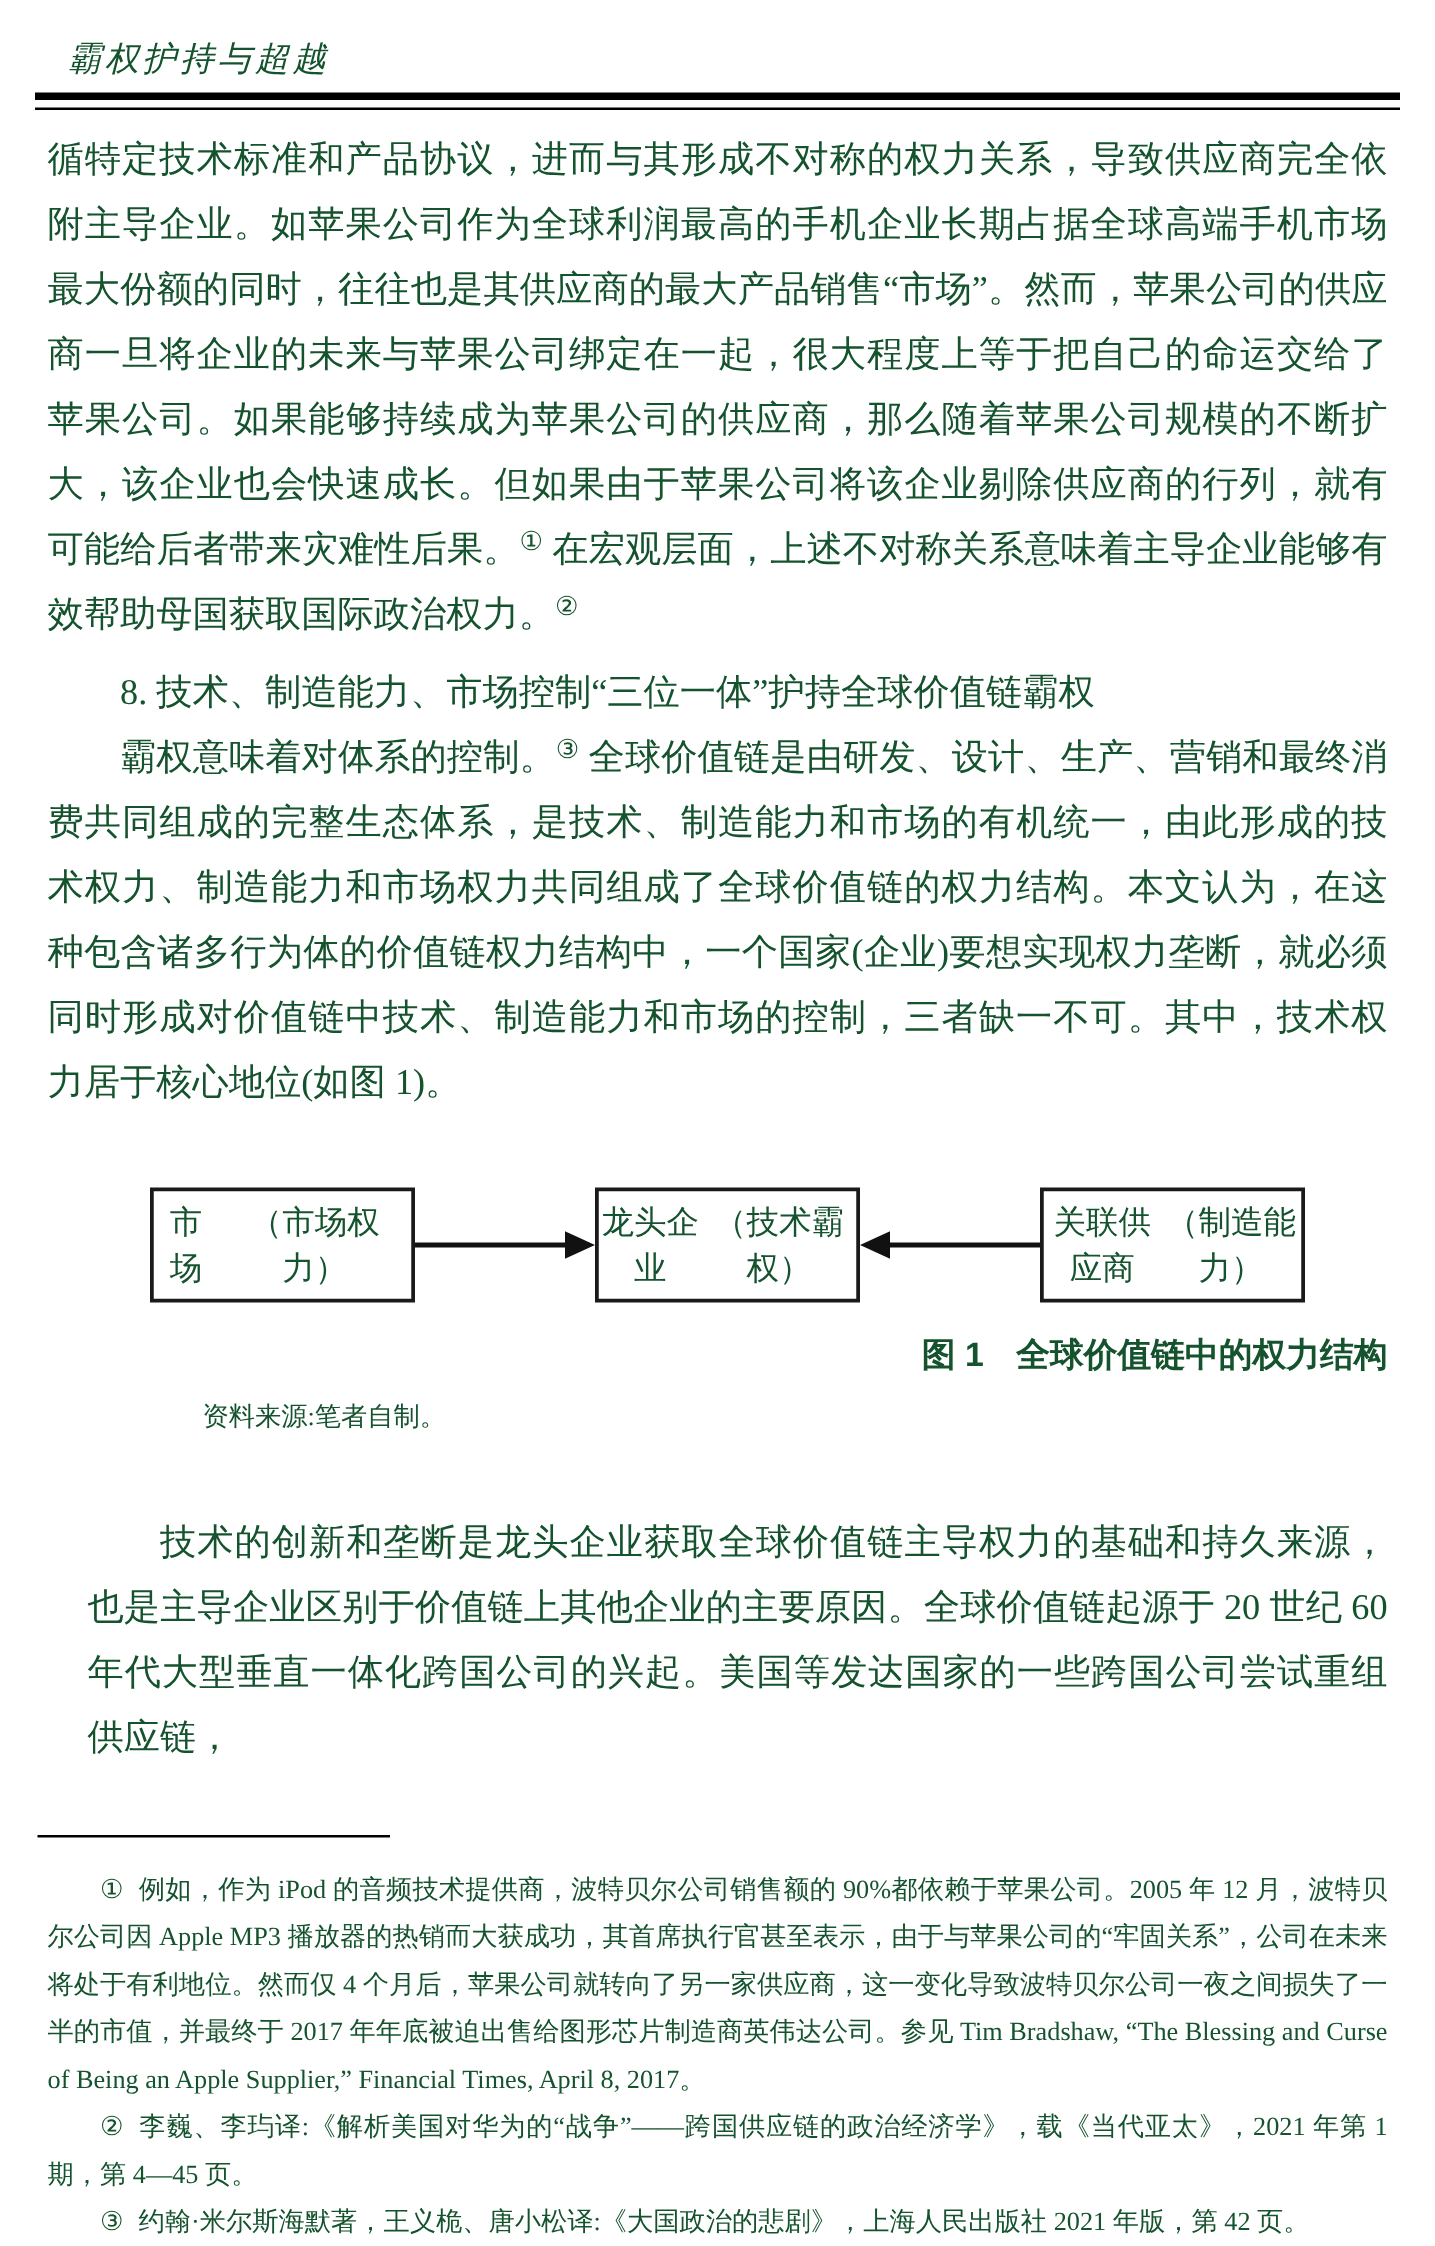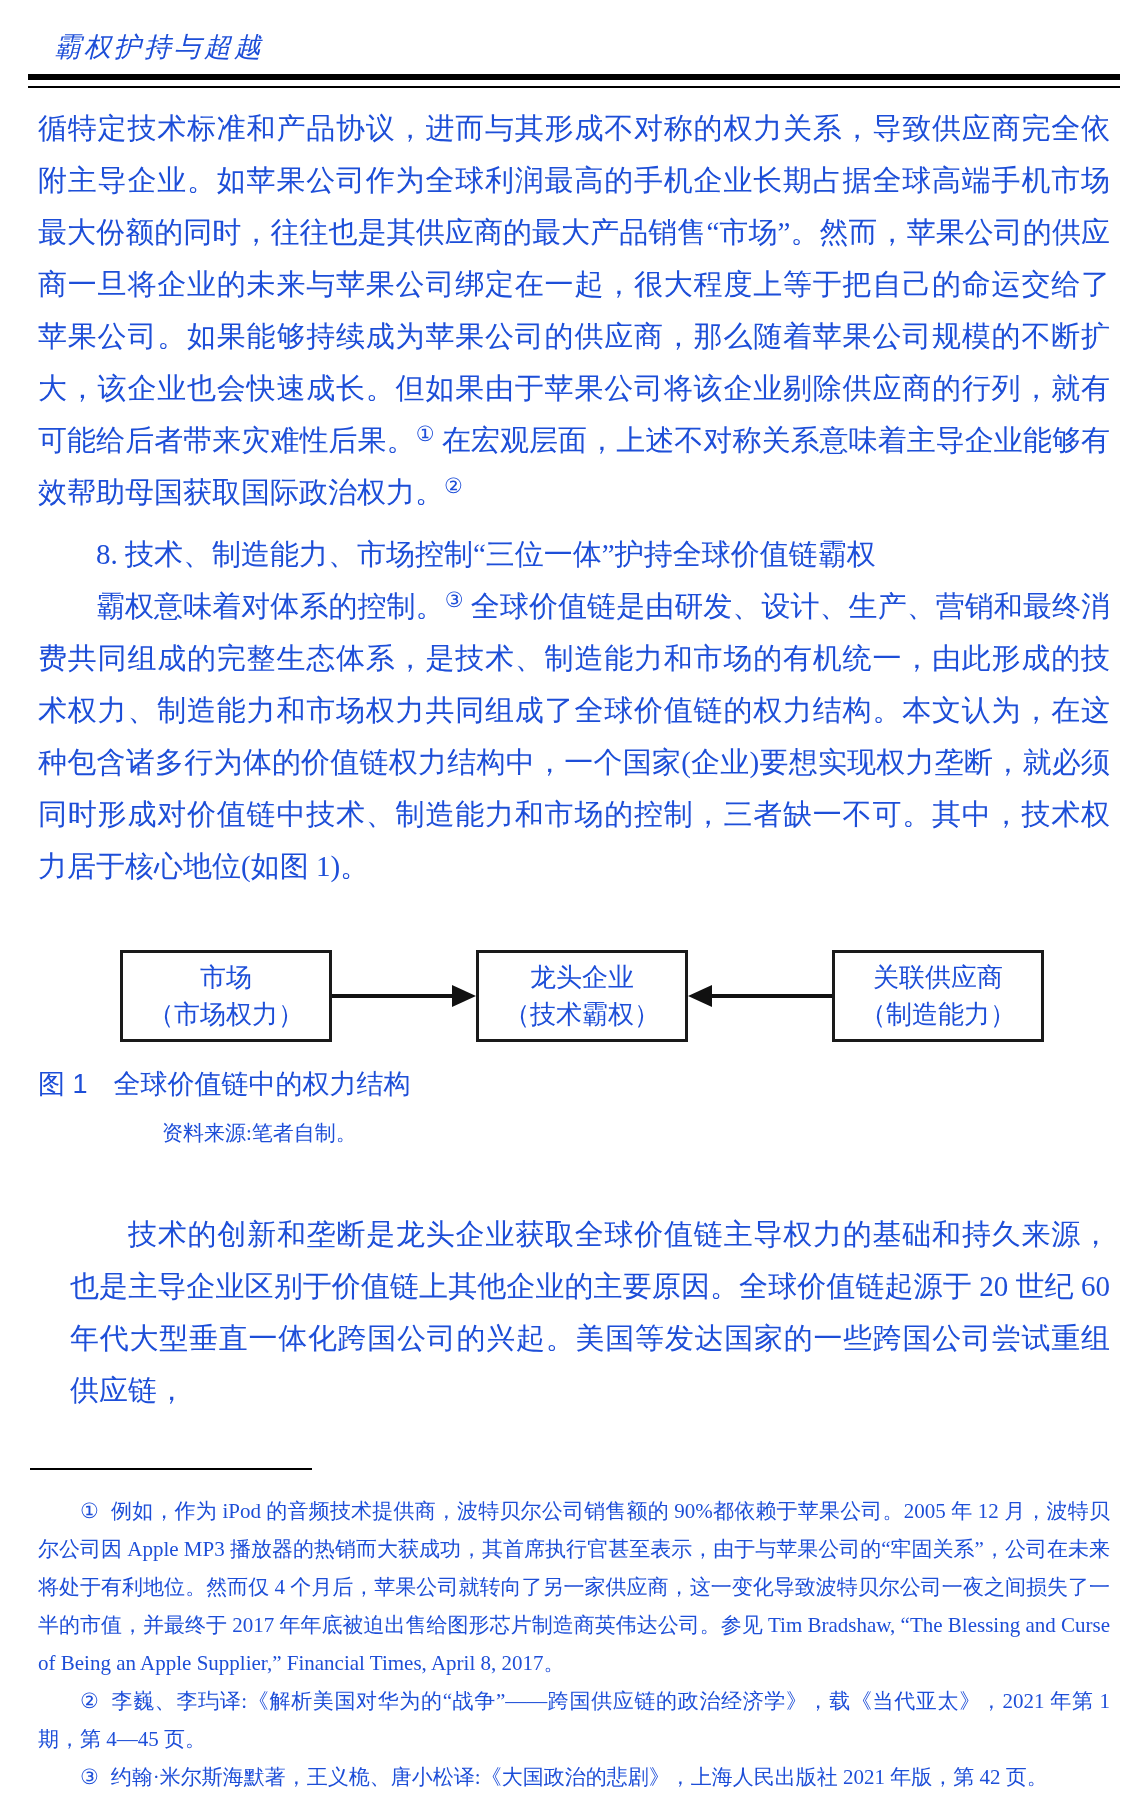--- a/index.html
+++ b/index.html
@@ -4,21 +4,21 @@
 <style>
   html, body { margin: 0; padding: 0; background: #e8e8e8; }
   .page {
     width: 1148px; height: 1797px;
     box-sizing: border-box;
     padding: 0 38px;
     background: #ffffff;
     position: relative;
     margin: 0 auto;
     font-family: "Liberation Serif", "DejaVu Serif", serif;
-    color: #1d4ed8;
+    color: #14532d;
     overflow: hidden;
   }
 
   
   .running-title {
     margin: 30px 0 0 16px;
     font-size: 27px; line-height: 34px;
     font-style: italic;
     letter-spacing: 3px;
   }
@@ -43,44 +43,44 @@
   .figure-row {
     display: flex; align-items: center;
     margin-top: 58px;
     padding-left: 82px; padding-right: 66px;
   }
   .fig-box {
     width: 212px; height: 92px;
     border: 3px solid #1a1a1a;
     box-sizing: border-box;
     flex-shrink: 0;
-    display: flex; flex-direction: column;
+    display: flex; flex-direction: row;
     justify-content: center; align-items: center;
     font-size: 26px; line-height: 37px;
     text-align: center;
   }
   .arrow { flex: 1; display: flex; align-items: center; min-width: 60px; }
   .shaft { flex: 1; height: 4px; background: #111; }
   .head-right {
     width: 0; height: 0;
     border-left: 24px solid #111;
     border-top: 11px solid transparent;
     border-bottom: 11px solid transparent;
   }
   .head-left {
     width: 0; height: 0;
     border-right: 24px solid #111;
     border-top: 11px solid transparent;
     border-bottom: 11px solid transparent;
   }
   .figure-caption {
     margin-top: 24px;
-    text-align: left;
+    text-align: right;
     font-family: "Liberation Sans", "DejaVu Sans", sans-serif;
-    font-weight: normal;
+    font-weight: bold;
     font-size: 27px; line-height: 36px;
   }
   .caption-gap { display: inline-block; width: 26px; }
   .source-note {
     margin: 16px 0 0 124px;
     font-size: 21px; line-height: 30px;
   }
 
   .para3 { margin-top: 60px; }
 

